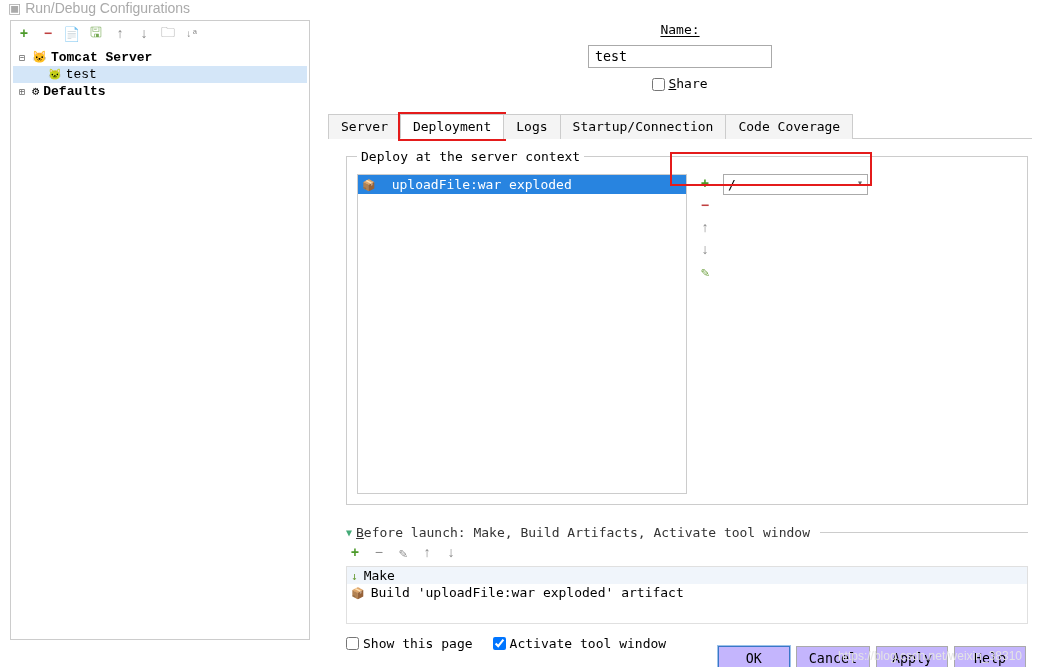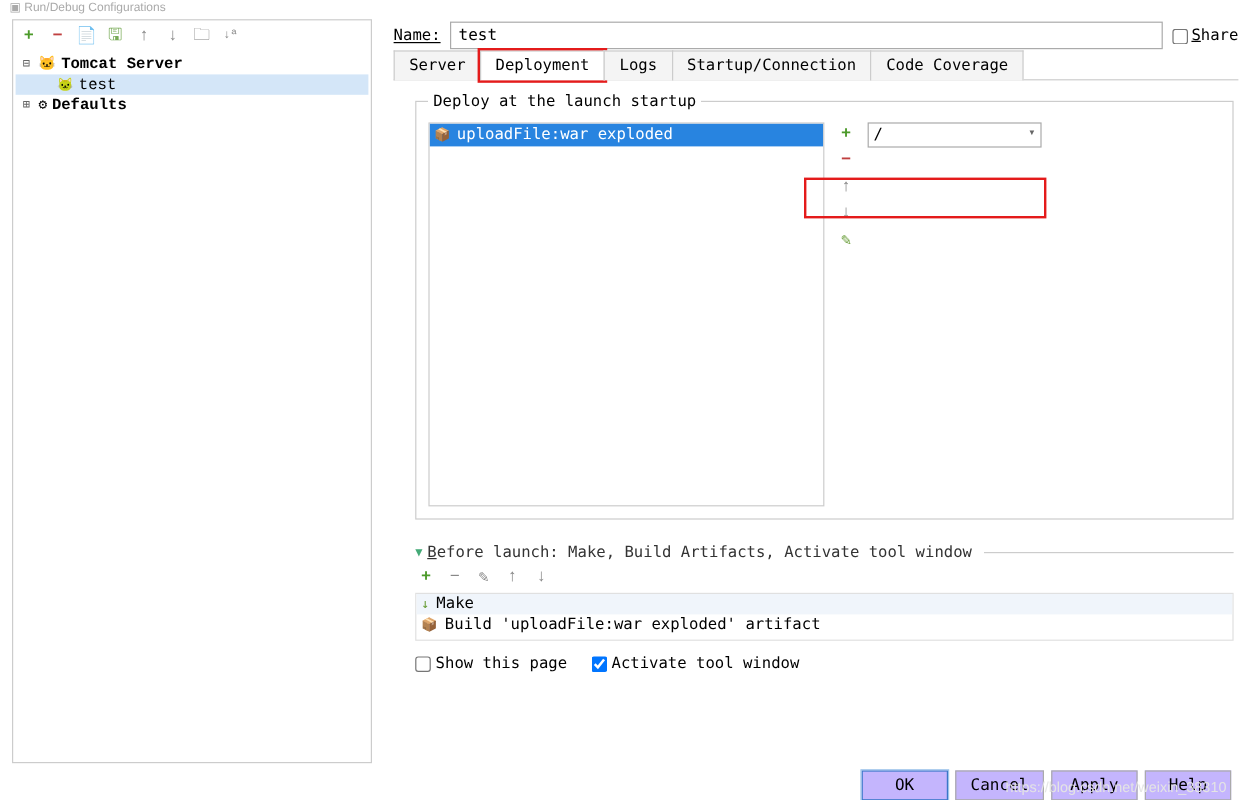--- a/index.html
+++ b/index.html
@@ -6,21 +6,21 @@
 body {
   font-family: "Consolas", "Courier New", monospace;
   font-size: 13px;
   background: #fff;
   color: #000;
   width: 1042px;
   height: 667px;
   overflow: hidden;
 }
 .window-title {
-  font-size: 10px;
+  font-size: 14px;
   color: #aaa;
   padding: 0 8px 4px 8px;
   font-family: Arial, sans-serif;
 }
 .dialog-body {
   display: flex;
   height: 620px;
   padding: 0 10px;
 }
 .sidebar {
@@ -70,21 +70,22 @@
   flex: 1;
   display: flex;
   flex-direction: column;
   padding-left: 18px;
   position: relative;
 }
 .name-row {
   display: flex;
   align-items: center;
   gap: 8px;
-  padding: 2px 0 0 0;
+  padding: 2px 0 22px 0;
+  flex-direction: column;
 }
 .name-row label { font-family: "Consolas", monospace; }
 .name-input {
   flex: 1;
   border: 1px solid #aaa;
   padding: 3px 6px;
   font-family: "Consolas", monospace;
 }
 .share-box {
   display: flex; align-items: flex-end; gap: 3px;
@@ -137,21 +138,21 @@
 .artifact-list {
   border: 1px solid #ccc;
   flex: 0 0 330px;
   height: 320px;
   overflow: auto;
   background: #fff;
 }
 .artifact-item {
   display: flex;
   align-items: center;
-  gap: 5px;
+  gap: 16px;
   padding: 2px 4px;
   background: #2884e0;
   color: #fff;
   font-family: "Consolas", monospace;
 }
 .artifact-item .art-icon::before { content: "📦"; font-size: 11px; }
 .side-tbar {
   display: flex;
   flex-direction: column;
   gap: 6px;
@@ -192,21 +193,21 @@
   border-top: 1px solid #ccc;
   margin-left: 6px;
 }
 .bl-toolbar {
   display: flex;
   gap: 6px;
   padding: 4px 0;
 }
 .bl-list {
   border: 1px solid #e0e0e0;
-  height: 40px;
+  height: 58px;
   overflow: auto;
 }
 .bl-item {
   display: flex;
   align-items: center;
   gap: 6px;
   padding: 1px 4px;
   font-family: "Consolas", monospace;
 }
 .bl-item.hl { background: #f0f5fb; }
@@ -315,21 +316,21 @@
     <div class="tabs">
       <div class="tab">Server</div>
       <div class="tab active red-box">Deployment</div>
       <div class="tab">Logs</div>
       <div class="tab">Startup/Connection</div>
       <div class="tab">Code Coverage</div>
     </div>
 
     <div class="content-area">
       <fieldset>
-        <legend>Deploy at the launch startup</legend>
+        <legend>Deploy at the server context</legend>
         <div class="deploy-body">
           <div class="artifact-list">
             <div class="artifact-item">
               <span class="art-icon"></span>
               <span>uploadFile:war exploded</span>
             </div>
           </div>
           <div class="side-tbar">
             <span class="tb-btn tb-green">+</span>
             <span class="tb-btn tb-red">−</span>

